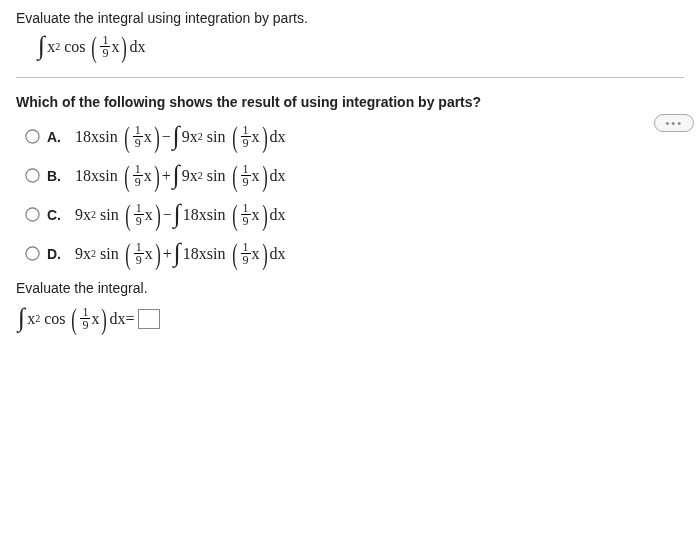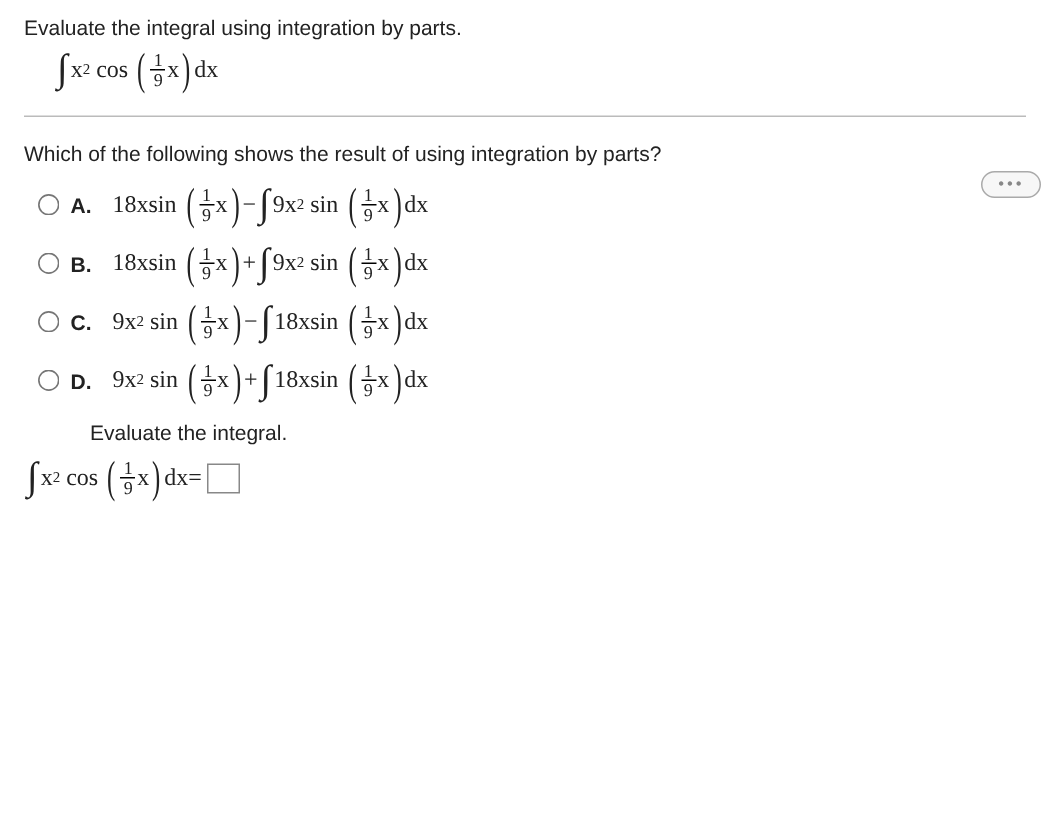--- a/index.html
+++ b/index.html
@@ -20,20 +20,21 @@
       font-family: 'Times New Roman', serif;
       font-size: 16px;
     }
     .divider {
       border: none;
       border-top: 1px solid #bbb;
       margin: 6px 0 16px 0;
     }
     .subq-text {
       margin-bottom: 14px;
+      font-weight: bold;
     }
     .options {
       margin-left: 10px;
     }
     .option-row {
       display: flex;
       align-items: center;
       margin: 14px 0;
     }
     .option-row input[type="radio"] {
@@ -78,21 +79,20 @@
       font-size: 30px;
       line-height: 0;
       vertical-align: middle;
       transform: scaleX(0.55);
       display: inline-block;
     }
     .sup { font-size: 10px; vertical-align: super; }
     .eval-label {
       margin-top: 14px;
       margin-bottom: 10px;
-      margin-left: 44px;
     }
     .answer-box {
       display: inline-block;
       border: 1px solid #888;
       width: 22px;
       height: 20px;
       vertical-align: middle;
       background: #fff;
       margin-left: 4px;
     }

